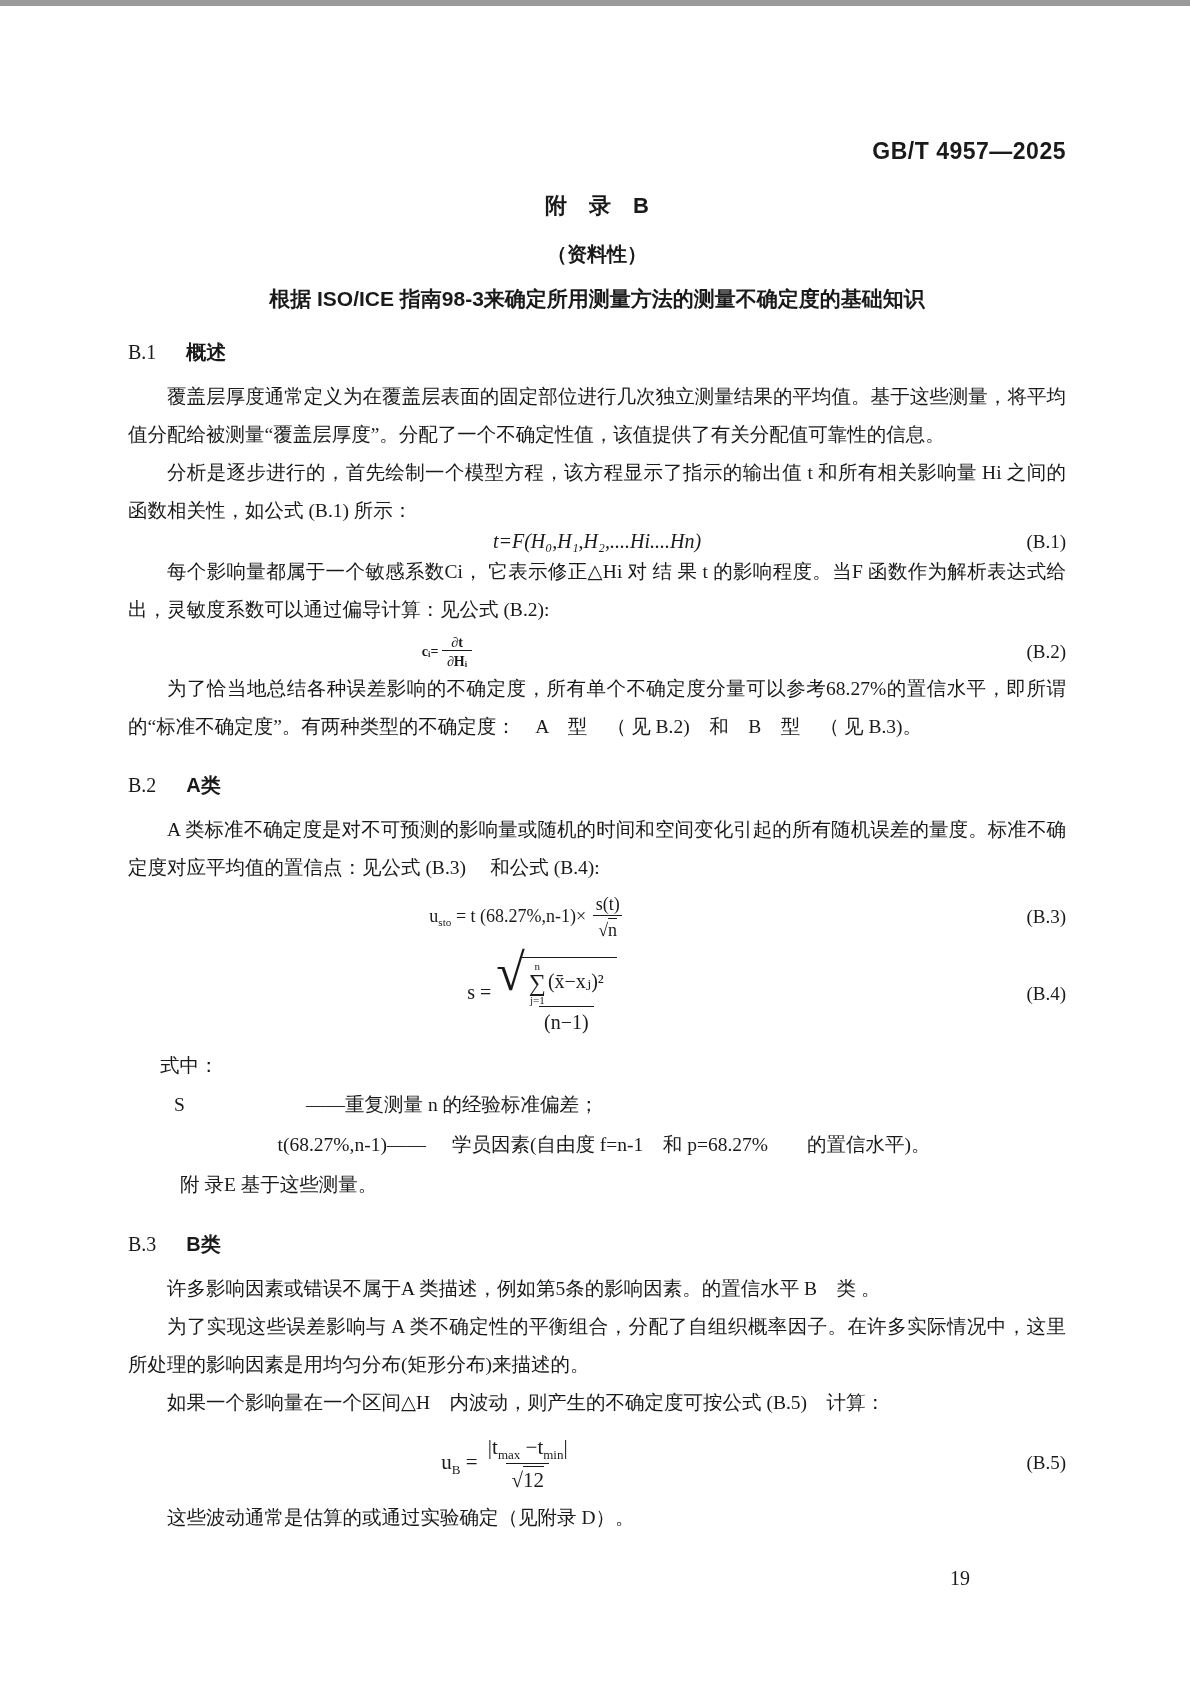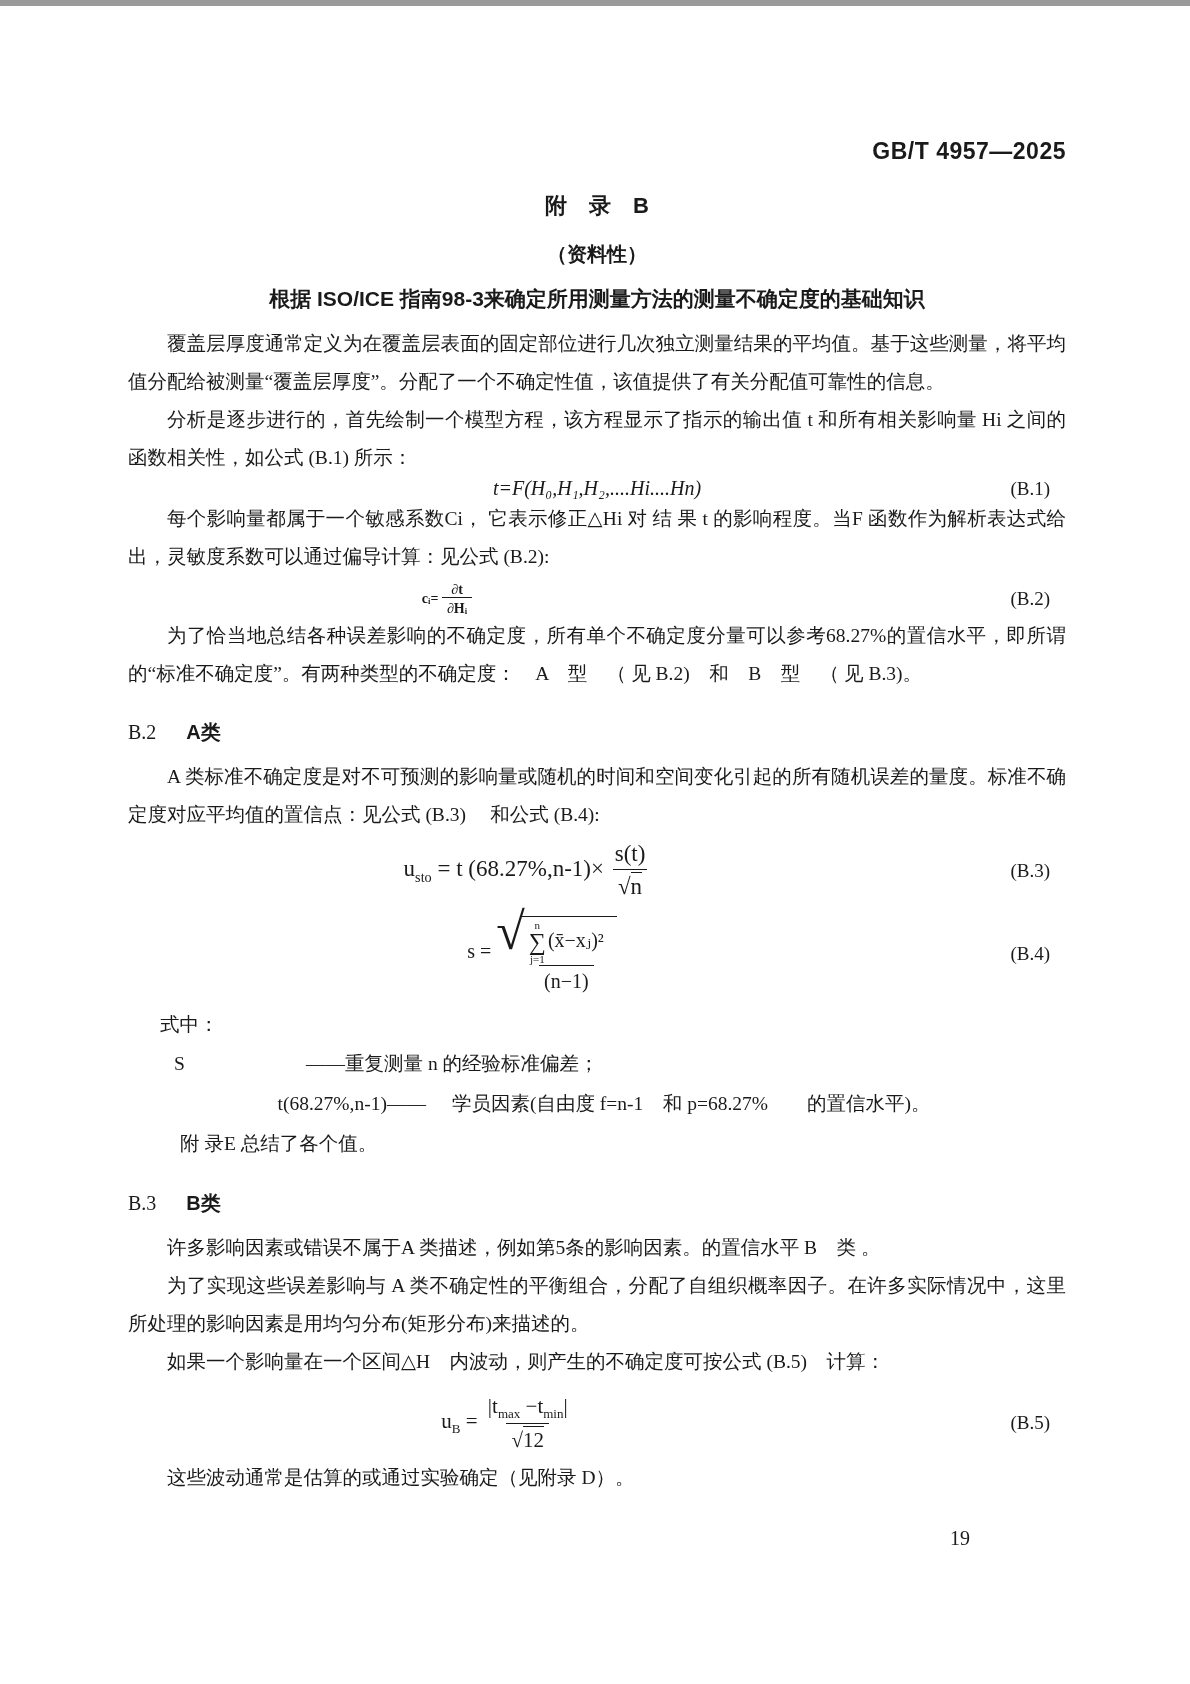--- a/index.html
+++ b/index.html
@@ -43,39 +43,39 @@
 
   p.body-para {
     font-size: 19.5px; line-height: 38px;
     text-align: justify; text-indent: 2em;
   }
   .mt-12 { margin-top: 12px; }
   .mt-6  { margin-top: 6px; }
 
   .formula-row { position: relative; text-align: center; font-size: 20px; }
   .formula-label {
-    position: absolute; right: 16px; top: 50%;
+    position: absolute; right: 0; top: 50%;
     transform: translateY(-50%);
     font-size: 19px; font-family: "Liberation Serif", serif;
   }
   .math { font-family: "Liberation Serif", "DejaVu Serif", serif; }
   .italic { font-style: italic; text-align: center; }
 
   .frac { display: inline-flex; flex-direction: column; align-items: center; vertical-align: middle; line-height: 1.25; }
   .frac .num { display: block; padding: 0 5px; }
   .frac .den { display: block; border-top: 1.6px solid #1a1a1a; padding: 3px 5px 0 5px; }
 
   .rootline { border-top: 1.6px solid #1a1a1a; padding-top: 1px; }
   .rt { display: inline; }
 
   
   .f-b2 { display: inline-block; transform: translateX(-150px); font-size: 14px; font-weight: 700; }
   .f-b2 .frac { line-height: 1.1; }
 
-  .f-b3 { display: inline-block; transform: translateX(-70px); font-size: 23px; }
+  .f-b3 { display: inline-block; transform: translateX(-70px); font-size: 18px; }
   .f-b4 { display: inline-block; transform: translateX(-55px); font-size: 20px; }
   .f-b5 { display: inline-block; transform: translateX(-90px); font-size: 21px; text-align: center; }
 
   .sqrt { display: inline-flex; align-items: flex-start; vertical-align: middle; }
   .sqrt-sym { font-size: 260%; line-height: 0.9; font-weight: 400; transform: translateY(-4px); }
   .sqrt-body { border-top: 1.7px solid #1a1a1a; margin-left: -5px; margin-top: 3px; padding: 3px 8px 0 4px; }
 
   .sigma { display: inline-flex; flex-direction: column; align-items: center; vertical-align: middle; line-height: 1; font-size: 11px; margin-right: 2px; }
   .sigma .s-sym { font-size: 24px; line-height: 0.95; }
 
@@ -98,20 +98,23 @@
 
 <div class="page">
   <div class="content">
 
     <div class="doc-code">GB/T 4957—2025</div>
 
     <div class="appendix-label">附　录　B</div>
     <div class="informative-label">（资料性）</div>
     <div class="main-title">根据 ISO/ICE 指南98-3来确定所用测量方法的测量不确定度的基础知识</div>
 
+    <div class="sec-heading">
+      <span class="sec-num">B.1</span><span class="sec-title">概述</span>
+    </div>
 
     <p class="body-para mt-12">覆盖层厚度通常定义为在覆盖层表面的固定部位进行几次独立测量结果的平均值。基于这些测量，将平均值分配给被测量“覆盖层厚度”。分配了一个不确定性值，该值提供了有关分配值可靠性的信息。</p>
     <p class="body-para">分析是逐步进行的，首先绘制一个模型方程，该方程显示了指示的输出值 t 和所有相关影响量 Hi 之间的函数相关性，如公式 (B.1) 所示：</p>
 
     <div class="formula-row">
       <span class="math italic">t=F(H₀,H₁,H₂,....Hi....Hn)</span>
       <span class="formula-label">(B.1)</span>
     </div>
 
     <p class="body-para">每个影响量都属于一个敏感系数Ci， 它表示修正△Hi 对 结 果 t 的影响程度。当F 函数作为解析表达式给出，灵敏度系数可以通过偏导计算：见公式 (B.2):</p>
@@ -172,21 +175,21 @@
 
     <div class="def-row">
       <span class="def-sym-1">S</span>
       <span>——重复测量 n 的经验标准偏差；</span>
     </div>
     <div class="def-row def-row-2">
       <span>t(68.27%,n-1)——</span>
       <span class="def-gap"></span>
       <span>学员因素(自由度 f=n-1　和 p=68.27%　　的置信水平)。</span>
     </div>
-    <div class="note-line">附 录E 总结了各个值。</div>
+    <div class="note-line">附 录E 基于这些测量。</div>
 
     <div class="sec-heading">
       <span class="sec-num">B.3</span><span class="sec-title">B类</span>
     </div>
 
     <p class="body-para mt-12">许多影响因素或错误不属于A 类描述，例如第5条的影响因素。的置信水平 B　类 。</p>
     <p class="body-para">为了实现这些误差影响与 A 类不确定性的平衡组合，分配了自组织概率因子。在许多实际情况中，这里所处理的影响因素是用均匀分布(矩形分布)来描述的。</p>
     <p class="body-para">如果一个影响量在一个区间△H　内波动，则产生的不确定度可按公式 (B.5)　计算：</p>
 
     <div class="formula-row mt-12">

